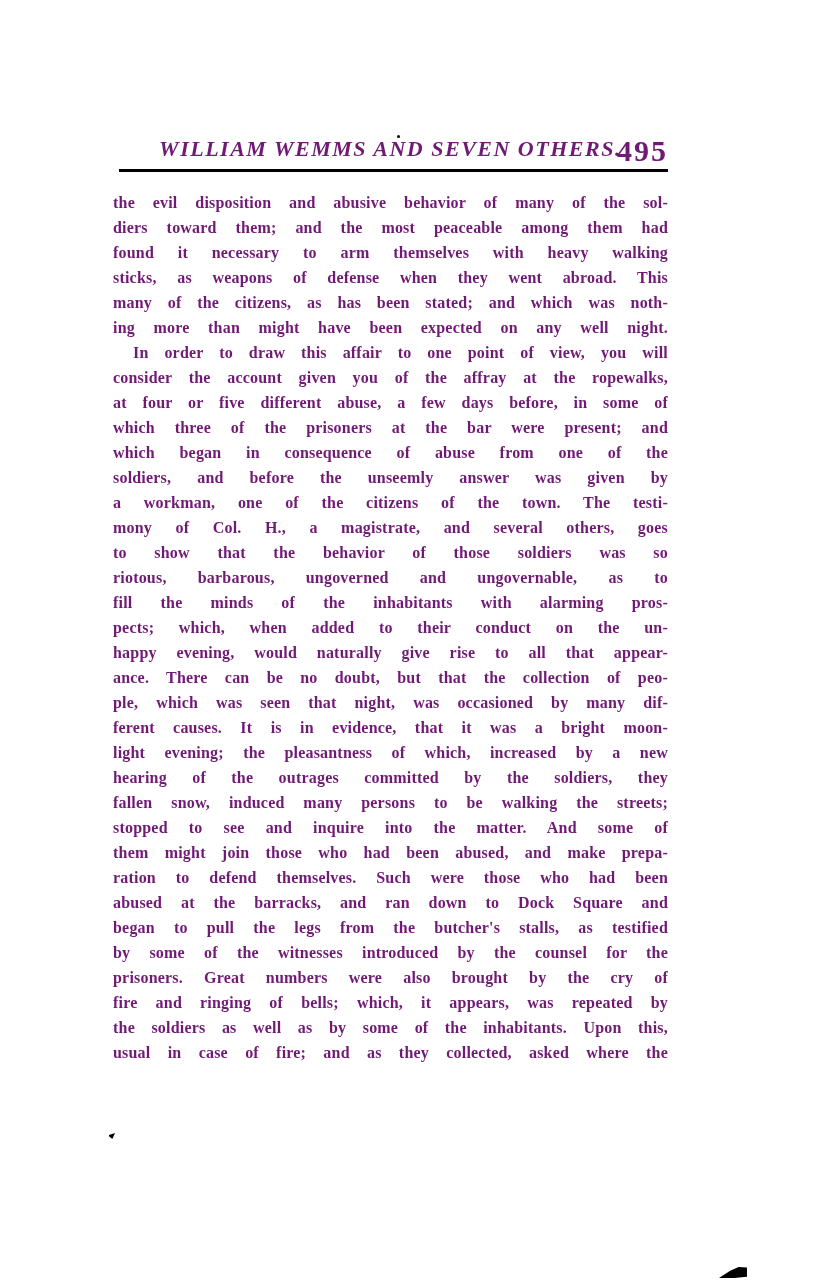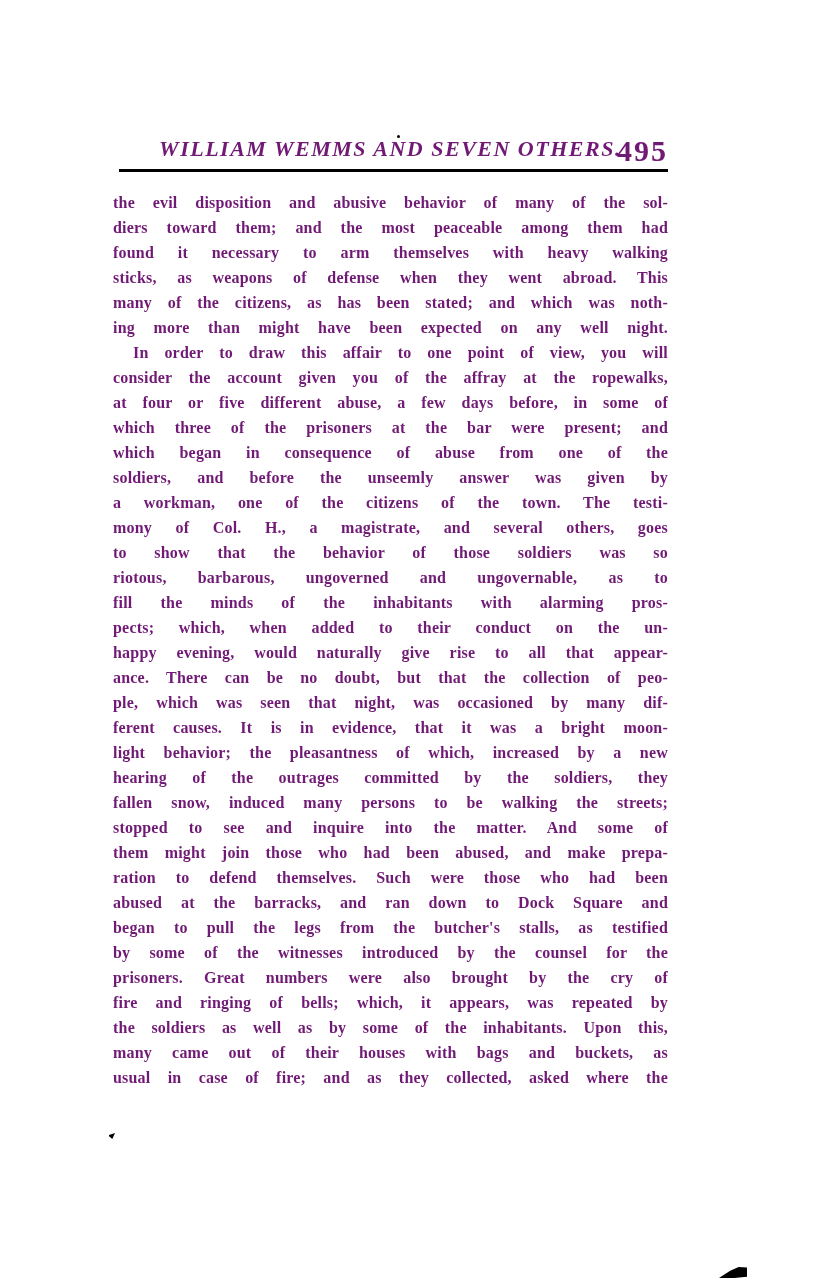--- a/index.html
+++ b/index.html
@@ -131,33 +131,32 @@
         <div class="line">a workman, one of the citizens of the town. The testi-</div>
         <div class="line">mony of Col. H., a magistrate, and several others, goes</div>
         <div class="line">to show that the behavior of those soldiers was so</div>
         <div class="line">riotous, barbarous, ungoverned and ungovernable, as to</div>
         <div class="line">fill the minds of the inhabitants with alarming pros-</div>
         <div class="line">pects; which, when added to their conduct on the un-</div>
         <div class="line">happy evening, would naturally give rise to all that appear-</div>
         <div class="line">ance. There can be no doubt, but that the collection of peo-</div>
         <div class="line">ple, which was seen that night, was occasioned by many dif-</div>
         <div class="line">ferent causes. It is in evidence, that it was a bright moon-</div>
-        <div class="line">light behavior; the pleasantness of which, increased by a new</div>
+        <div class="line">light evening; the pleasantness of which, increased by a new</div>
         <div class="line">hearing of the outrages committed by the soldiers, they</div>
         <div class="line">fallen snow, induced many persons to be walking the streets;</div>
         <div class="line">stopped to see and inquire into the matter. And some of</div>
         <div class="line">them might join those who had been abused, and make prepa-</div>
         <div class="line">ration to defend themselves. Such were those who had been</div>
         <div class="line">abused at the barracks, and ran down to Dock Square and</div>
         <div class="line">began to pull the legs from the butcher's stalls, as testified</div>
         <div class="line">by some of the witnesses introduced by the counsel for the</div>
         <div class="line">prisoners. Great numbers were also brought by the cry of</div>
         <div class="line">fire and ringing of bells; which, it appears, was repeated by</div>
         <div class="line">the soldiers as well as by some of the inhabitants. Upon this,</div>
-        <div class="line">many came out of their houses with bags and buckets, as</div>
         <div class="line">usual in case of fire; and as they collected, asked where the</div>
       </div>
   </main>
 
   <div class="dot-speck"></div>
   <div class="comma-speck"></div>
   <div class="ink-smudge"></div>
 
 </div>
 

